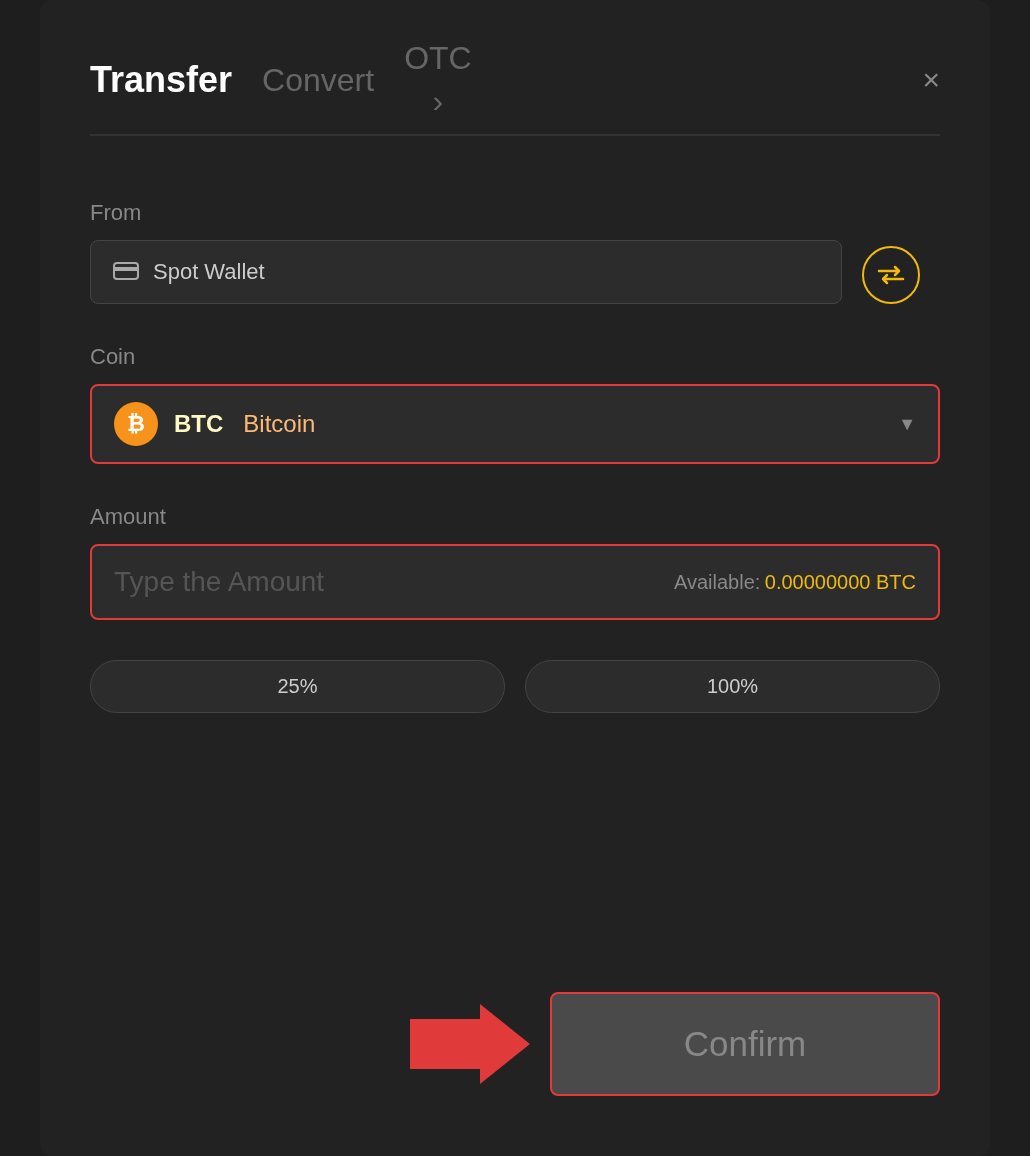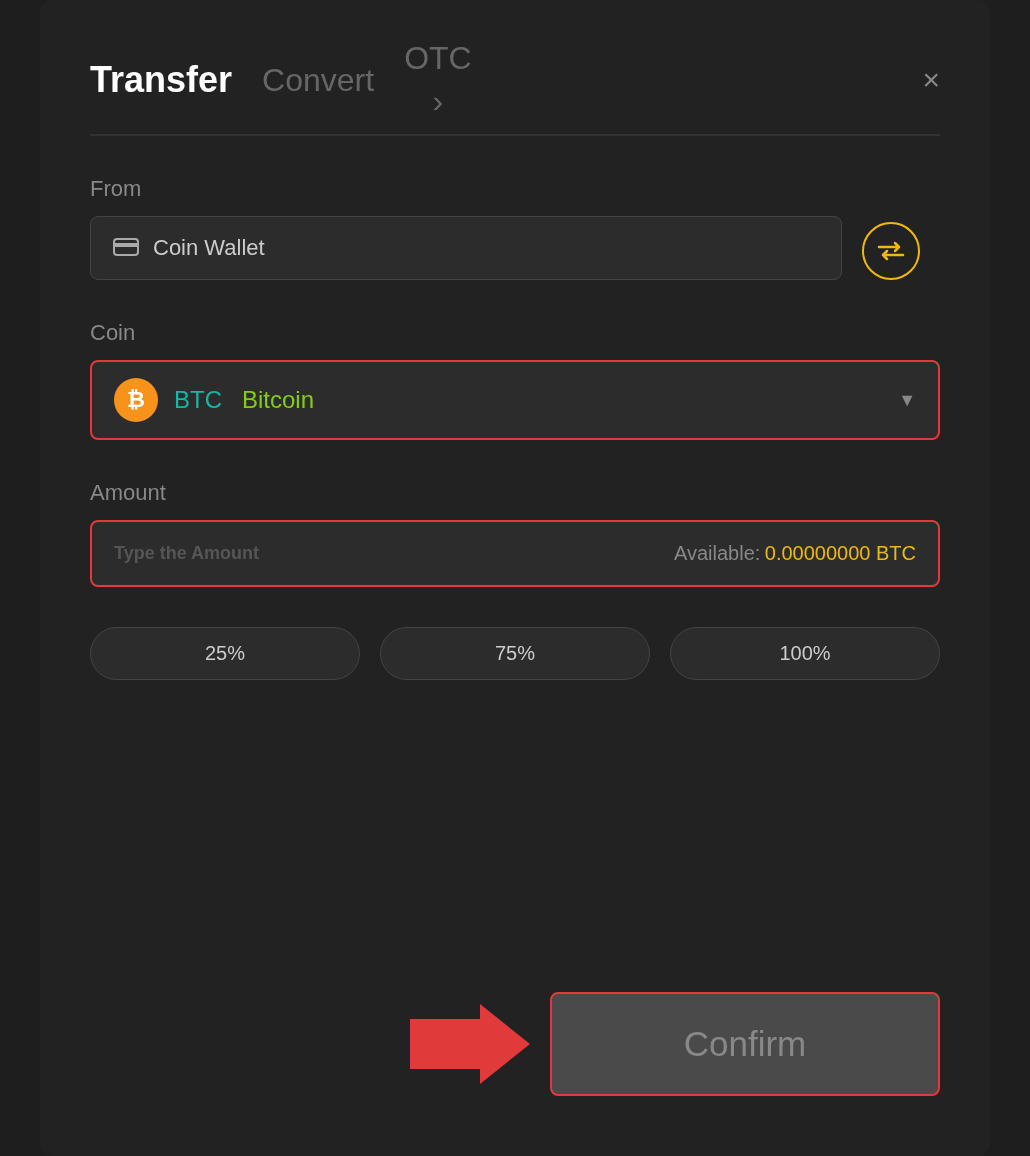--- a/index.html
+++ b/index.html
@@ -87,20 +87,21 @@
       height: 2px;
       background: #f0b90b;
     }
 
     
     .from-to-section {
       display: flex;
       align-items: flex-end;
       gap: 0;
       margin-bottom: 40px;
+      margin-top: 24px;
     }
 
     .from-col, .to-col {
       flex: 1;
       display: flex;
       flex-direction: column;
       gap: 14px;
     }
 
     .field-label {
@@ -179,28 +180,28 @@
       align-items: center;
       justify-content: center;
       color: white;
       font-size: 22px;
       font-weight: 700;
       flex-shrink: 0;
     }
 
     .coin-name {
       font-size: 24px;
-      font-weight: 400;
-      color: #14b8a6;
+      font-weight: 700;
+      color: #fef9c3;
     }
 
     .coin-full-name {
       font-size: 24px;
       font-weight: 400;
-      color: #84cc16;
+      color: #fdba74;
       margin-left: 4px;
     }
 
     .chevron-down {
       margin-left: auto;
       color: #888888;
       font-size: 18px;
     }
 
     
@@ -213,23 +214,22 @@
       border: 2.5px solid #e03a3a;
       border-radius: 8px;
       padding: 20px 22px;
       display: flex;
       align-items: center;
       justify-content: space-between;
       margin-top: 14px;
     }
 
     .amount-placeholder {
-      font-size: 18px;
+      font-size: 28px;
       color: #555555;
-      font-weight: bold;
     }
 
     .available-text {
       font-size: 20px;
       color: #888888;
     }
 
     .available-value {
       color: #f0b90b;
       font-size: 20px;
@@ -316,21 +316,21 @@
     <div class="from-col">
       <span class="field-label">From</span>
       <div class="wallet-box">
         <span class="wallet-icon">
           
           <svg width="26" height="20" viewBox="0 0 26 20" fill="none">
             <rect x="1" y="3" width="24" height="16" rx="3" stroke="#aaa" stroke-width="2" fill="none"></rect>
             <rect x="1" y="7" width="24" height="4" fill="#aaa"></rect>
           </svg>
         </span>
-        <span class="wallet-label">Coin Wallet</span>
+        <span class="wallet-label">Spot Wallet</span>
       </div>
     </div>
 
     <div class="swap-btn-container">
       <button class="swap-btn">
         <svg width="28" height="20" viewBox="0 0 28 20" fill="none">
           <path d="M2 6h20M18 2l4 4-4 4" stroke="#f0b90b" stroke-width="2.5" stroke-linecap="round" stroke-linejoin="round"></path>
           <path d="M26 14H6M10 10l-4 4 4 4" stroke="#f0b90b" stroke-width="2.5" stroke-linecap="round" stroke-linejoin="round"></path>
         </svg>
       </button>
@@ -354,21 +354,20 @@
       <span class="amount-placeholder">Type the Amount</span>
       <span>
         <span class="available-text">Available:</span>
         <span class="available-value">0.00000000 BTC</span>
       </span>
     </div>
   </div>
 
   <div class="pct-buttons">
     <button class="pct-btn">25%</button>
-    <button class="pct-btn">75%</button>
     <button class="pct-btn">100%</button>
   </div>
 
   <div class="spacer"></div>
 
   <div class="bottom-area">
     <div class="arrow-container">
       <svg class="arrow-svg" viewBox="0 0 120 80" fill="none">
         <polygon points="0,15 70,15 70,0 120,40 70,80 70,65 0,65" fill="#e03a3a"></polygon>
       </svg>

